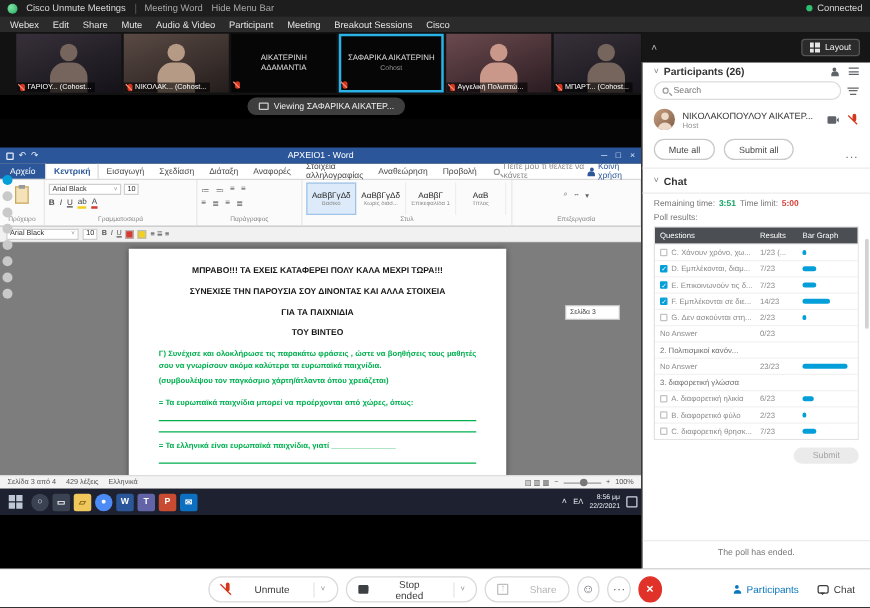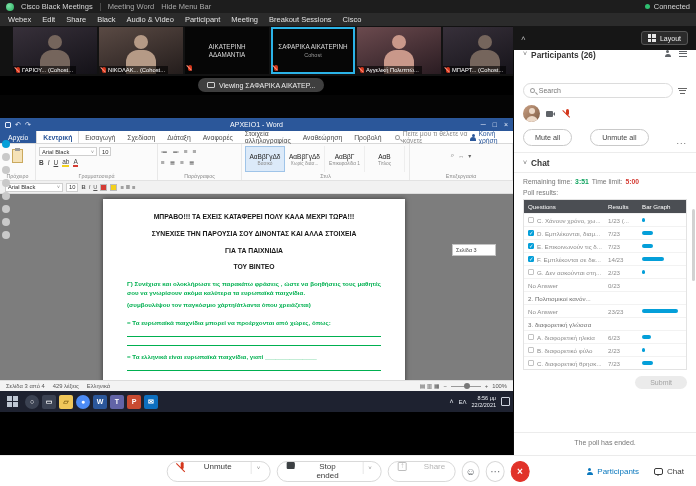--- a/index.html
+++ b/index.html
@@ -109,21 +109,21 @@
 .win-logo i{background:#bfc8d4}
 .tb-ic{width:14px;height:14px;border-radius:2px;display:flex;align-items:center;justify-content:center;color:#fff;font-size:7px;font-weight:bold}
 .tb-circle{border-radius:50%}
 .tray{margin-left:auto;display:flex;align-items:center;gap:5px;color:#dfe3ea}
 .tray-chev{font-size:7px}
 .tray-lang{font-size:6px}
 .clock{display:flex;flex-direction:column;align-items:flex-end;font-size:5.5px;line-height:1.25;color:#eef1f6}
 .notif-sq{width:9px;height:9px;border:1px solid #cfd5df;border-radius:1px}
 
 .sidebar{position:absolute;left:513px;top:50px;width:183px;height:405px;background:#fff;color:#333;display:flex;flex-direction:column;border-left:1px solid #0a0a0a}
-.sb-h{display:flex;align-items:flex-start;gap:4px;height:32px;padding:0 9px;font-size:8.3px;font-weight:bold;flex:none}
+.sb-h{display:flex;align-items:center;gap:4px;height:14px;padding:0 9px;font-size:8.3px;font-weight:bold;flex:none}
 .chevd{color:#777;font-size:7px;font-weight:normal}
 .hic{margin-left:auto;display:flex;gap:8px;align-items:center;color:#5f6368}
 .ic-list{display:flex;flex-direction:column;gap:1.5px}
 .ic-list i{display:block;width:8px;height:1px;background:#5f6368}
 .search-row{display:flex;align-items:center;gap:5px;padding:1px 9px 4px;flex:none}
 .search-box{flex:1;height:15px;border:1px solid #dcdcdc;border-radius:8px;display:flex;align-items:center;gap:4px;padding:0 6px}
 .search-box input{border:0;outline:0;width:100%;font-size:7px;color:#555;font-family:inherit;background:transparent}
 .filter-btn{display:flex;flex-direction:column;gap:1.5px;align-items:center}
 .filter-btn i{display:block;height:1px;background:#666}
 .filter-btn i:nth-child(1){width:9px}.filter-btn i:nth-child(2){width:7px}.filter-btn i:nth-child(3){width:5px}
@@ -136,21 +136,21 @@
 .p-info{flex:1;min-width:0}
 .p-name{font-size:7.3px;white-space:nowrap;overflow:hidden;text-overflow:ellipsis}
 .p-role{font-size:6.2px;color:#939393}
 .p-ics{display:flex;gap:8px;align-items:center;flex:none}
 .ic-cam{width:9px;height:6px;position:relative}
 .ic-cam::before{content:"";position:absolute;left:0;top:0;width:6.5px;height:6px;background:#5f6368;border-radius:1px}
 .ic-cam::after{content:"";position:absolute;right:0;top:1px;border:2px solid transparent;border-right-color:#5f6368}
 .ic-mic{width:8px;height:9px;position:relative}
 .ic-mic::before{content:"";position:absolute;left:2.5px;top:0;width:3px;height:5.5px;border-radius:1.5px;background:#d4371c}
 .ic-mic::after{content:"";position:absolute;left:0;top:1px;width:9.5px;height:1px;background:#d4371c;transform:rotate(45deg);transform-origin:left top}
-.pa-buttons{display:flex;gap:18px;align-items:flex-end;padding:4px 9px 6px;flex:none}
+.pa-buttons{display:flex;gap:7px;align-items:flex-end;padding:4px 9px 6px;flex:none}
 .obtn{height:17px;border:1px solid #c9c9c9;border-radius:9px;background:#fff;font-size:7.2px;color:#444;display:flex;align-items:center;justify-content:center;padding:0 11px}
 .more-dots{margin-left:auto;color:#666;font-size:9px;letter-spacing:1px}
 .section-h{display:flex;align-items:center;gap:4px;height:20px;padding:0 9px;border-top:1px solid #ececec;font-size:8.3px;font-weight:bold;flex:none}
 .polling-body{flex:1;border-top:1px solid #ececec;position:relative;display:flex;flex-direction:column;overflow:hidden}
 .time-row{padding:5px 9px 2px;font-size:6.8px;color:#777;display:flex;gap:3px;flex-wrap:wrap}
 .t-green{color:#0fa35f;font-weight:bold}
 .t-red{color:#d43b33;font-weight:bold}
 .results-label{padding:2px 9px 2px;font-size:6.8px;color:#777}
 .poll-table{margin:1px 9px 0;border:1px solid #e3e3e3}
 .pt-head{display:flex;align-items:center;background:#4b4e53;color:#fff;font-size:6.2px;height:13px}
@@ -164,21 +164,21 @@
 .cb.checked{background:#049fd9;border-color:#049fd9}
 .cb.checked::after{content:"✓";position:absolute;left:0;top:-1.5px;font-size:5.5px;color:#fff}
 .pbar{display:block;height:4px;border-radius:2px;background:#049fd9}
 .submit-row{display:flex;justify-content:flex-end;padding:6px 9px}
 .submit-btn{background:#ebebeb;color:#a3a3a3;border:0;border-radius:9px;font-size:7px;padding:3px 15px;font-family:inherit}
 .poll-footer{margin-top:auto;border-top:1px solid #ececec;text-align:center;font-size:7px;color:#777;padding:6px 0 9px}
 .sb-scroll{position:absolute;right:1px;top:36px;width:3px;height:72px;background:#d2d2d2;border-radius:2px}
 
 .bottombar{position:absolute;left:0;top:455px;width:696px;height:31px;background:#fff;border-top:1px solid #ebebeb}
 .ctr{position:absolute;left:50%;top:5px;transform:translateX(-50%);display:flex;gap:6px;align-items:center}
-.pill{height:21px;border:1px solid #d9d9d9;border-radius:11px;background:#fff;display:flex;align-items:flex-start;gap:17px;padding:0 9px;font-size:8px;color:#3b3b3b;font-family:inherit}
+.pill{height:21px;border:1px solid #d9d9d9;border-radius:11px;background:#fff;display:flex;align-items:center;gap:17px;padding:0 9px;font-size:8px;color:#3b3b3b;font-family:inherit}
 .pchev{color:#8a8a8a;font-size:6px;margin-left:2px;border-left:1px solid #e6e6e6;padding-left:5px;height:12px;display:flex;align-items:center}
 .pill.disabled{color:#b5b5b5}
 .circle{width:21px;height:21px;border-radius:50%;border:1px solid #d9d9d9;background:#fff;display:flex;align-items:center;justify-content:center;color:#5f6368;font-size:10px;font-family:inherit}
 .circle.leave{background:#e13229;border-color:#e13229;color:#fff;font-weight:bold}
 .ic-micoff{width:10px;height:11px;position:relative}
 .ic-micoff::before{content:"";position:absolute;left:3.5px;top:0;width:3.5px;height:6.5px;border-radius:2px;background:#d4371c}
 .ic-micoff::after{content:"";position:absolute;left:0;top:1px;width:12px;height:1.2px;background:#d4371c;transform:rotate(45deg);transform-origin:left top}
 .ic-video{width:11px;height:7px;position:relative}
 .ic-video::before{content:"";position:absolute;left:0;top:0;width:8px;height:7px;background:#3c4043;border-radius:1px}
 .ic-video::after{content:"";position:absolute;right:0;top:1px;border:2.5px solid transparent;border-right-color:#3c4043}
@@ -190,35 +190,35 @@
 .icb{width:9px;height:7px;border:1px solid currentColor;border-radius:2px;position:relative}
 .icb::after{content:"";position:absolute;left:1px;bottom:-3.5px;border:2px solid transparent;border-top-color:currentColor}
 </style>
 </head>
 <body>
 
 <div class="app">
 
   <div class="titlebar">
     <span class="webex-ball"></span>
-    <span>Cisco Black Meetings</span>
+    <span>Cisco Unmute Meetings</span>
     <span class="tb-sep"></span>
     <span class="tb-dim">Meeting Word</span>
     <span class="tb-dim">Hide Menu Bar</span>
     <span class="tb-right">
       <span class="status-dot"></span>
       <span>Connected</span>
     </span>
   </div>
 
   <div class="menubar">
       <span class="mitem">Webex</span>
       <span class="mitem">Edit</span>
       <span class="mitem">Share</span>
-      <span class="mitem">Black</span>
+      <span class="mitem">Mute</span>
       <span class="mitem">Audio &amp; Video</span>
       <span class="mitem">Participant</span>
       <span class="mitem">Meeting</span>
       <span class="mitem">Breakout Sessions</span>
       <span class="mitem">Cisco</span>
     </div>
 
   <div class="filmstrip">
     <div class="tiles">
         <div class="tile video">
@@ -491,28 +491,32 @@
         <input placeholder="Search" style="">
       </span>
       <span class="filter-btn">
           <i></i>
           <i></i>
           <i></i>
         </span>
     </div>
     <div class="p-row">
       <span class="avatar photo"></span>
+      <span class="p-info">
+        <div class="p-name">ΝΙΚΟΛΑΚΟΠΟΥΛΟΥ ΑΙΚΑΤΕΡ...</div>
+        <div class="p-role">Host</div>
+      </span>
       <span class="p-ics">
         <span class="ic-cam"></span>
         <span class="ic-mic"></span>
       </span>
     </div>
     <div class="pa-buttons">
       <button class="obtn">Mute all</button>
-      <button class="obtn">Unmute all</button>
+      <button class="obtn">Submit all</button>
       <span class="more-dots">...</span>
     </div>
     <div class="section-h">
       <span class="chevd">˅</span>
       <span>Chat</span>
     </div>
     <div class="polling-body">
       <div class="time-row">
         <span>Remaining time:</span>
         <span class="t-green">3:51</span>

